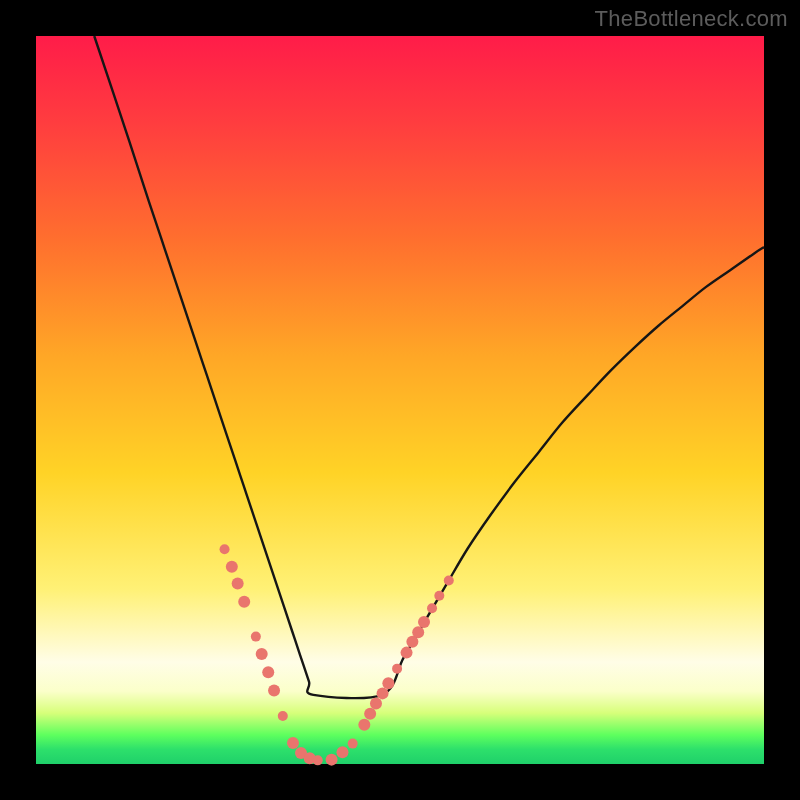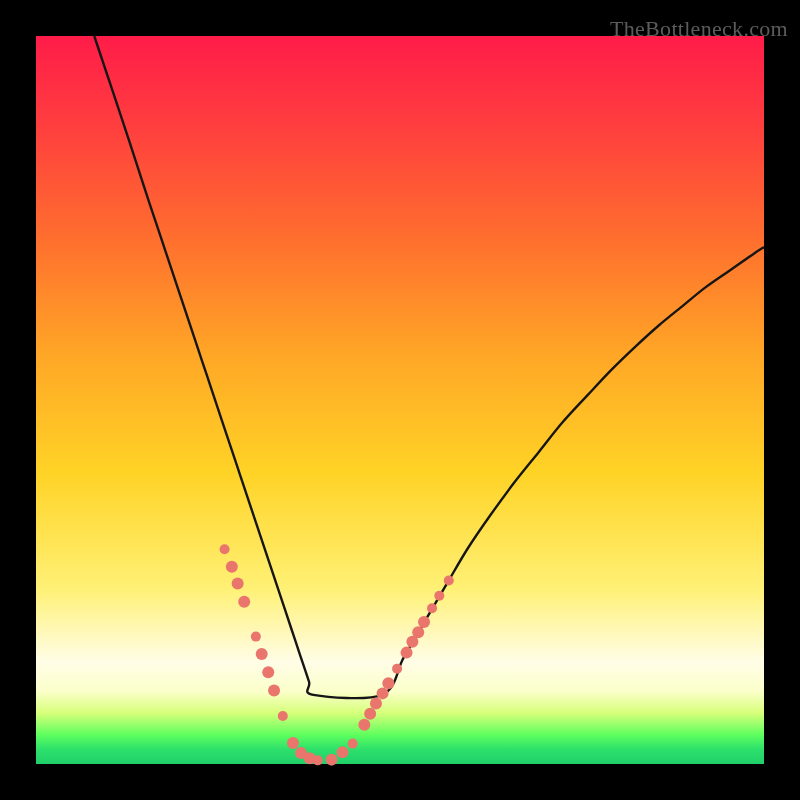--- a/index.html
+++ b/index.html
@@ -37,27 +37,26 @@
       #fffde7 86%,
       #fbffca 90%,
       #d7ff7a 93%,
       #5eff5e 96%,
       #2de06b 98%,
       #1fd06a 100%
     );
   }
   .watermark {
     position: absolute;
-    top: 16px;
+    top: 6px;
     right: 12px;
     color: #5c5c5c;
     font-size: 22px;
     font-weight: 500;
     letter-spacing: 0.3px;
-    font-family: Liberation Serif, serif;
   }
   svg.curve {
     position: absolute;
     left: 0;
     top: 0;
     width: 728px;
     height: 728px;
     overflow: visible;
   }
 </style>

